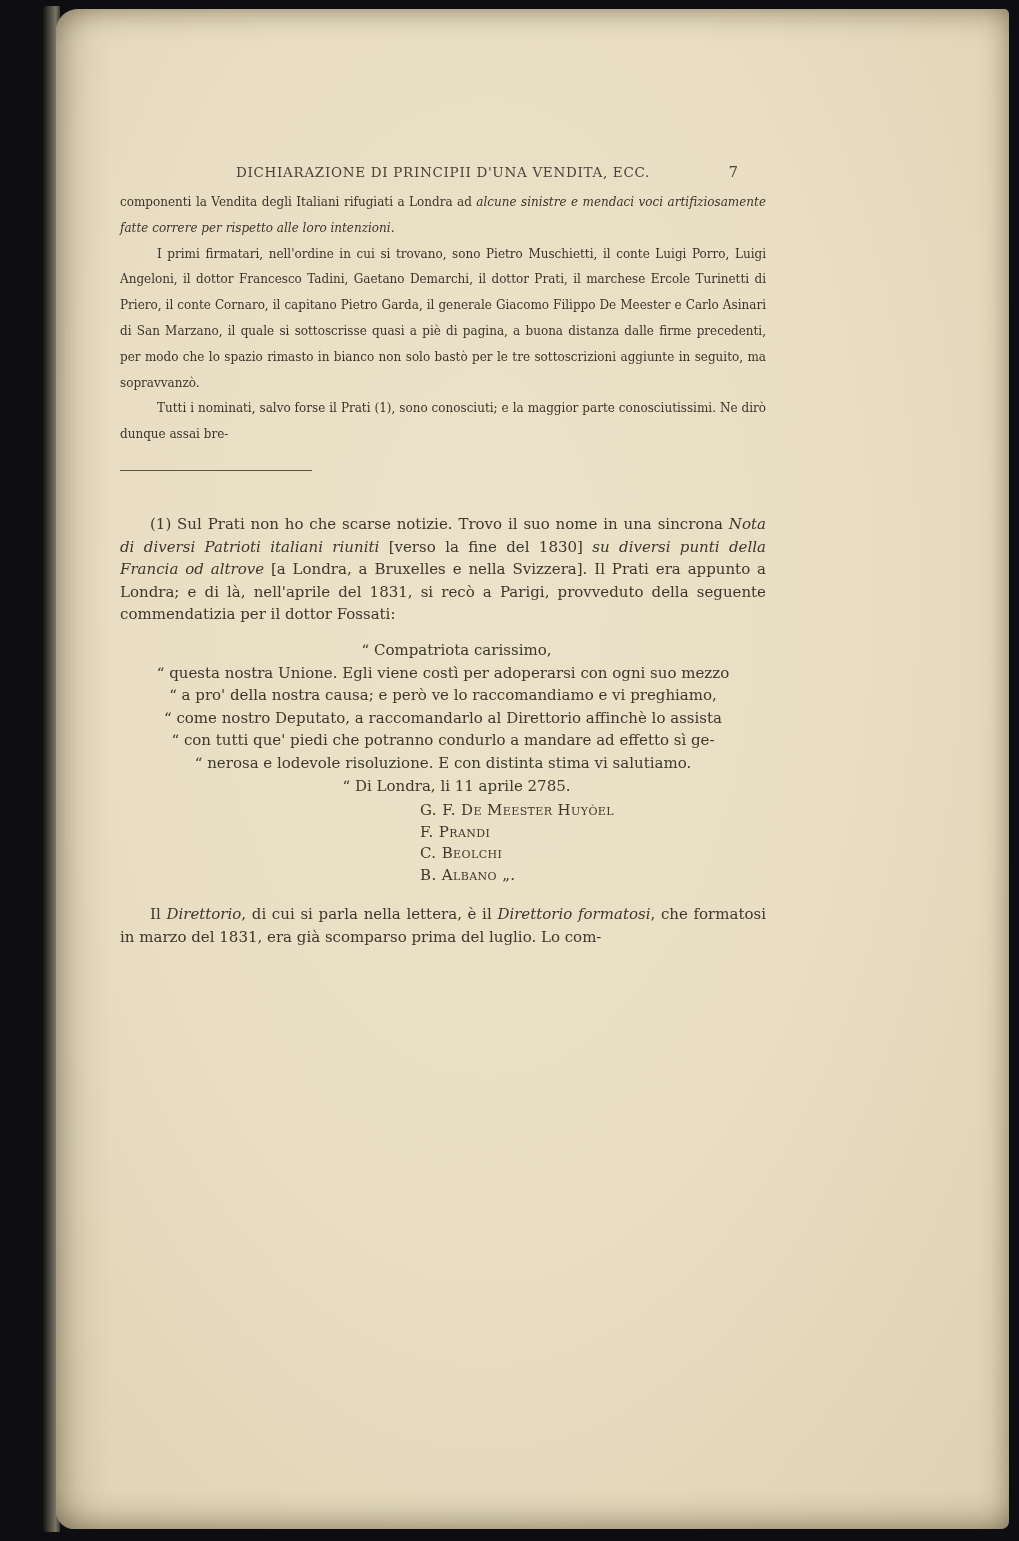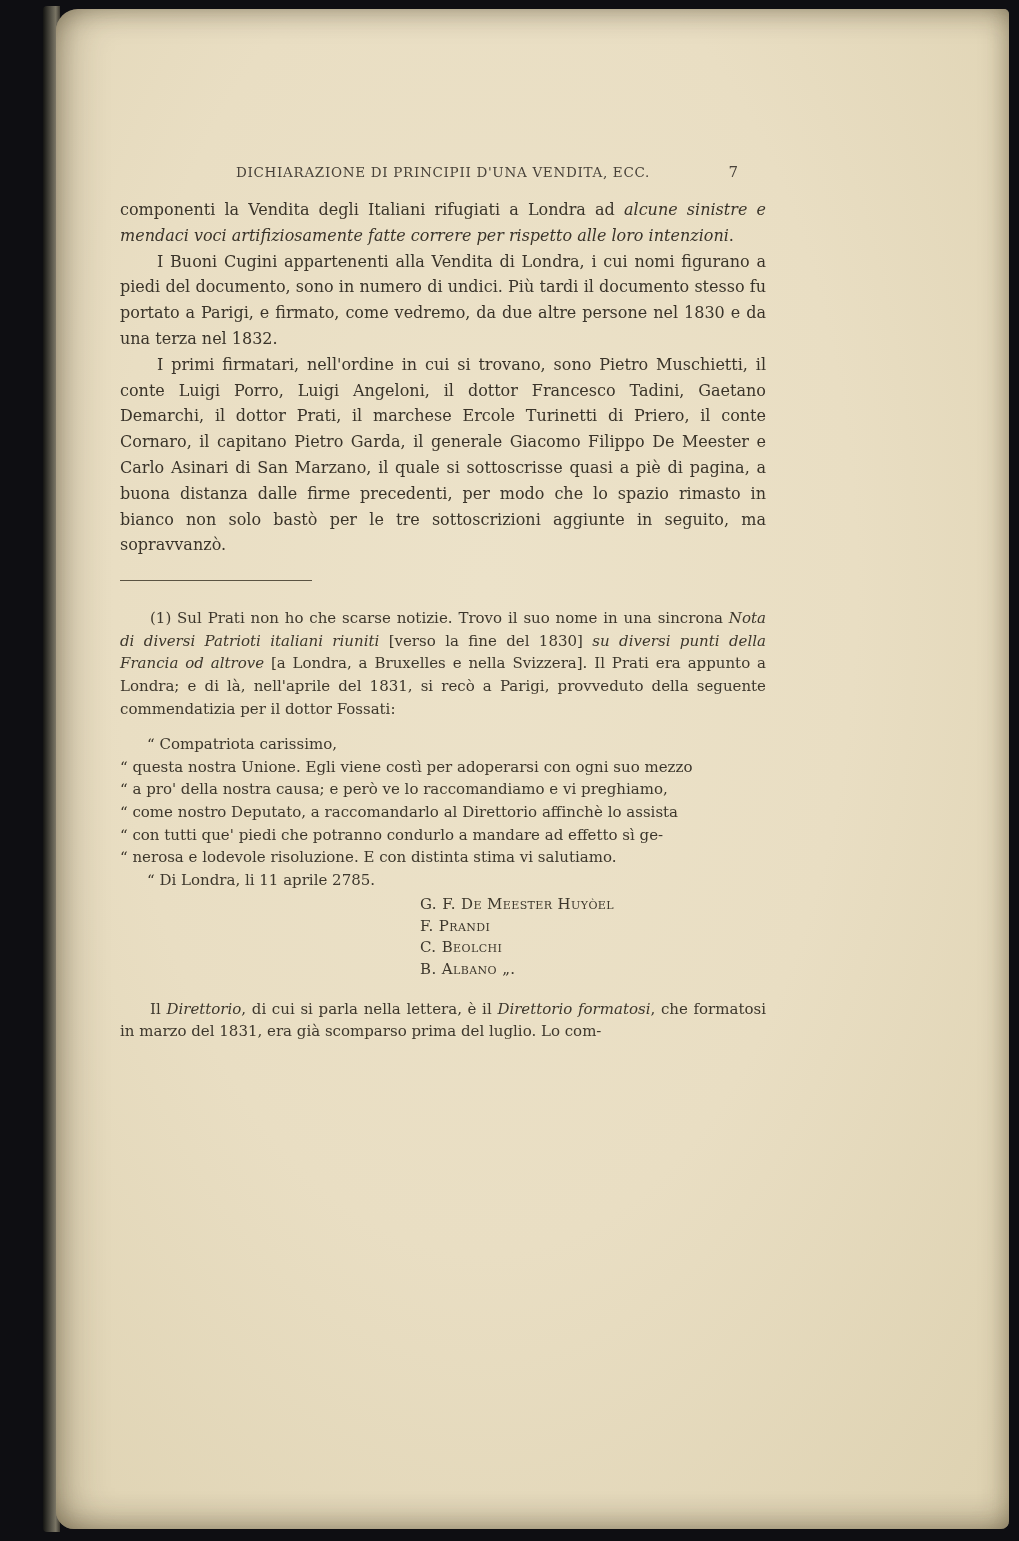--- a/index.html
+++ b/index.html
@@ -43,42 +43,42 @@
     letter-spacing: 0.7px;
     color: #48423a;
   }
   .page-number {
     position: absolute;
     right: 28px; top: -1px;
     font-size: 15px;
     color: #48423a;
   }
   .body-text {
-    margin-top: 13px;
-    font-size: 16px;
+    margin-top: 6px;
+    font-size: 12px;
     line-height: 25.8px;
     text-align: justify;
     color: #3a342a;
   }
   .body-text p.indent { text-indent: 37px; }
   .italic { font-style: italic; }
   .footnote-rule {
     margin-top: 22px;
     width: 192px;
     border-top: 1.3px solid #5a5342;
   }
   .footnote {
-    margin-top: 26px;
+    margin-top: 42px;
     font-size: 15px;
     line-height: 22.6px;
     text-align: justify;
     color: #3d372c;
   }
   .footnote .note-par { text-indent: 30px; }
-  .letter { margin-top: 13px; text-align: left; }
+  .letter { margin-top: 13px; text-align: center; }
   .letter .line { line-height: 22.6px; }
   .letter .line.indent { padding-left: 27px; }
   .letter sup { font-size: 10px; vertical-align: super; line-height: 0; }
   .signature-heading {
     margin-top: 15px;
     margin-left: 280px;
     font-style: italic;
   }
   .signature-names { margin-top: 3px; margin-left: 300px; }
   .signature-names .name {
@@ -100,22 +100,22 @@
 <div class="page">
   <div class="text-block">
 
     <div class="running-header">
       <div class="running-title">DICHIARAZIONE DI PRINCIPII D'UNA VENDITA, ECC.</div>
       <div class="page-number">7</div>
     </div>
 
     <div class="body-text">
       <p><span>componenti la Vendita degli Italiani rifugiati a Londra ad </span><span class="italic">alcune sinistre e mendaci voci artifiziosamente fatte correre per rispetto alle loro intenzioni</span><span>.</span></p>
-      <p class="indent">I Buoni Cugini appartenenti alla Vendita di Londra, i cui nomi figurano a piedi del documento, sono in numero di undici. Più tardi il documento stesso fu portato a Parigi, e firmato, come vedremo, da due altre persone nel 1830 e da una terza nel 1832.</p>
       <p class="indent">I primi firmatari, nell'ordine in cui si trovano, sono Pietro Muschietti, il conte Luigi Porro, Luigi Angeloni, il dottor Francesco Tadini, Gaetano Demarchi, il dottor Prati, il marchese Ercole Turinetti di Priero, il conte Cornaro, il capitano Pietro Garda, il generale Giacomo Filippo De Meester e Carlo Asinari di San Marzano, il quale si sottoscrisse quasi a piè di pagina, a buona distanza dalle firme precedenti, per modo che lo spazio rimasto in bianco non solo bastò per le tre sottoscrizioni aggiunte in seguito, ma sopravvanzò.</p>
+      <p class="indent">Tutti i nominati, salvo forse il Prati (1), sono conosciuti; e la maggior parte conosciutissimi. Ne dirò dunque assai bre-</p>
     </div>
 
     <div class="footnote-rule"></div>
 
     <div class="footnote">
       <p class="note-par"><span>(1) Sul Prati non ho che scarse notizie. Trovo il suo nome in una sincrona </span><span class="italic">Nota di diversi Patrioti italiani riuniti</span><span> [verso la fine del 1830] </span><span class="italic">su diversi punti della Francia od altrove</span><span> [a Londra, a Bruxelles e nella Svizzera]. Il Prati era appunto a Londra; e di là, nell'aprile del 1831, si recò a Parigi, provveduto della seguente commendatizia per il dottor Fossati:</span></p>
 
       <div class="letter">
         <div class="line indent">“ Compatriota carissimo,</div>
         <div class="line">“ questa nostra Unione. Egli viene costì per adoperarsi con ogni suo mezzo</div>

